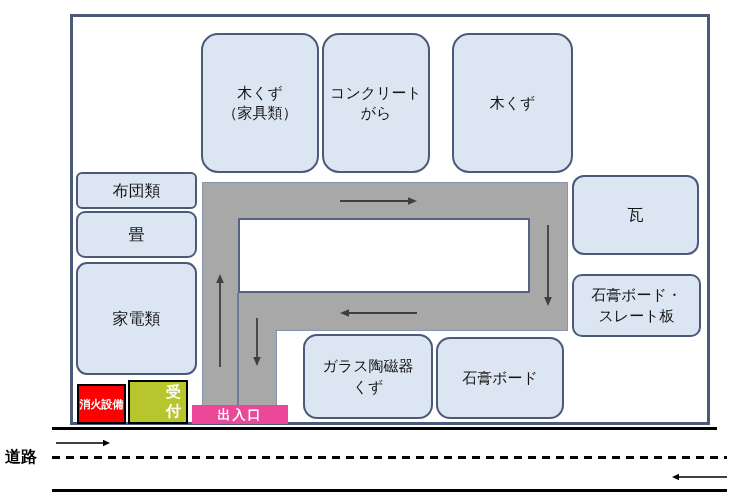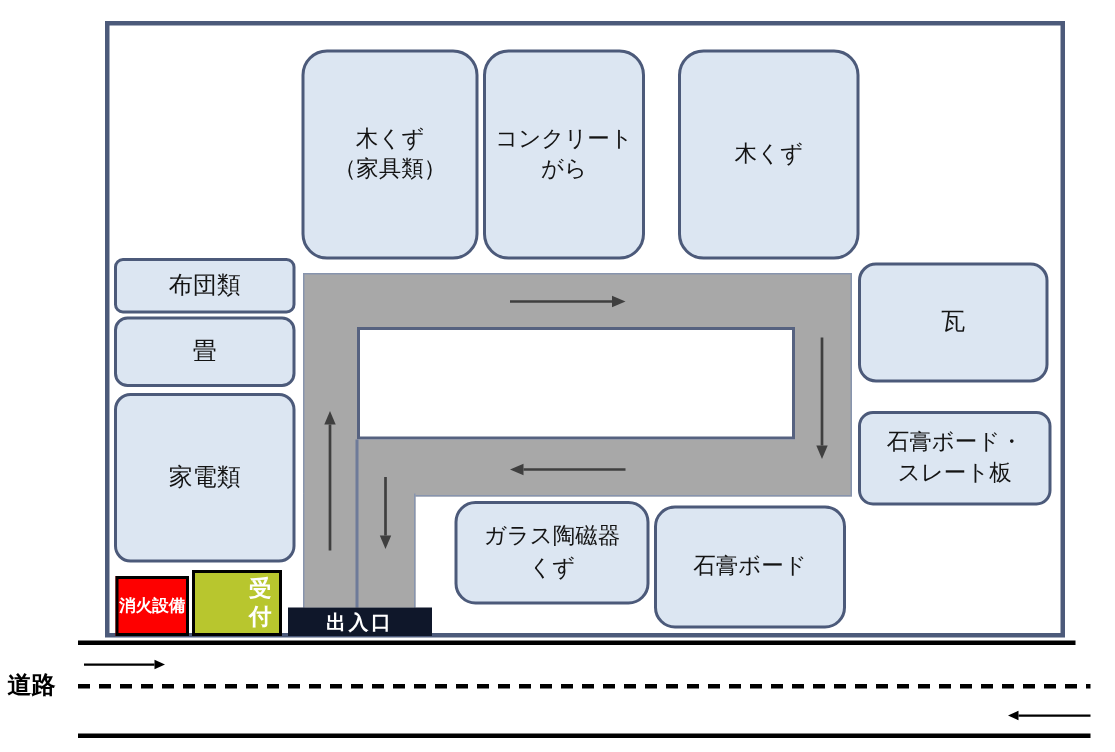--- a/index.html
+++ b/index.html
@@ -20,31 +20,31 @@
        display:flex;flex-direction:column;align-items:center;justify-content:center;
        text-align:center;color:#141414;font-size:15px;line-height:1.35;}
   .b-wood-furniture{left:201px;top:33px;width:118px;height:140px;border-radius:17px;}
   .b-concrete{left:322px;top:33px;width:108px;height:140px;border-radius:17px;}
   .b-wood{left:452px;top:33px;width:121px;height:140px;border-radius:17px;}
   .b-futon{left:76px;top:172px;width:121px;height:37px;border-radius:6px;font-size:16px;}
   .b-tatami{left:76px;top:211px;width:121px;height:47px;border-radius:9px;font-size:16px;}
   .b-appliance{left:76px;top:262px;width:121px;height:113px;border-radius:11px;font-size:16px;}
   .b-tile{left:572px;top:175px;width:127px;height:80px;border-radius:12px;font-size:16px;}
   .b-gypsum{left:572px;top:262px;width:129px;height:63px;border-radius:10px;margin-top:12px;}
-  .b-glass{left:303px;top:334px;width:130px;height:69px;}
+  .b-glass{left:303px;top:334px;width:130px;height:85px;}
   .b-metal{left:436px;top:337px;width:128px;height:82px;}
 
   
   .fire{left:77px;top:384px;width:49px;height:40px;background:#fe0000;border:2px solid #000;
         color:#fff;font-weight:bold;font-size:11px;line-height:1.3;
         display:flex;align-items:center;justify-content:center;text-align:center;}
   .reception{left:128px;top:380px;width:60px;height:44px;background:#b8c62e;border:2.5px solid #000;
         color:#fff;font-weight:bold;font-size:15px;
         display:flex;align-items:center;justify-content:center;padding-left:36px;}
-  .entrance{left:192px;top:405px;width:96px;height:19px;background:#0f172a;
+  .entrance{left:192px;top:405px;width:96px;height:19px;background:#ec4899;
         color:#fff;font-weight:bold;font-size:13px;line-height:1;
         display:flex;align-items:center;justify-content:center;letter-spacing:2px;}
 
   
   .road-top{left:52px;top:427px;width:665px;height:3px;background:#000;}
   .road-dash{left:52px;top:456px;width:675px;height:2.5px;
         background:repeating-linear-gradient(90deg,#000 0 8px,transparent 8px 14px);}
   .road-bottom{left:52px;top:489px;width:675px;height:3px;background:#000;}
   .road-label{left:5px;top:447px;font-size:16px;font-weight:600;color:#000;}
 

